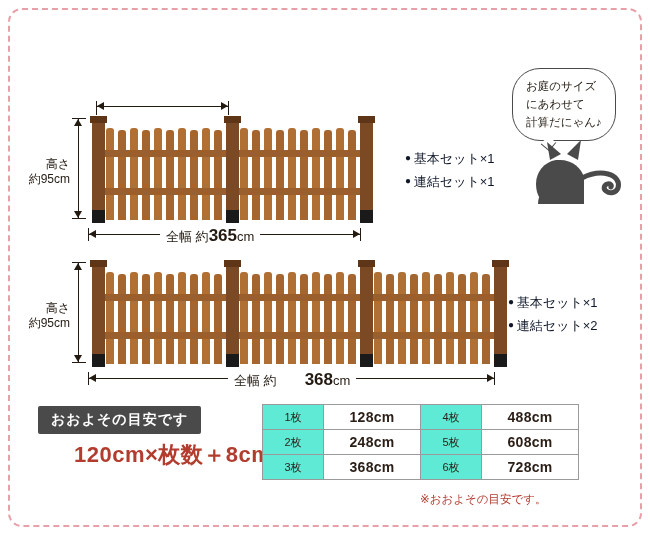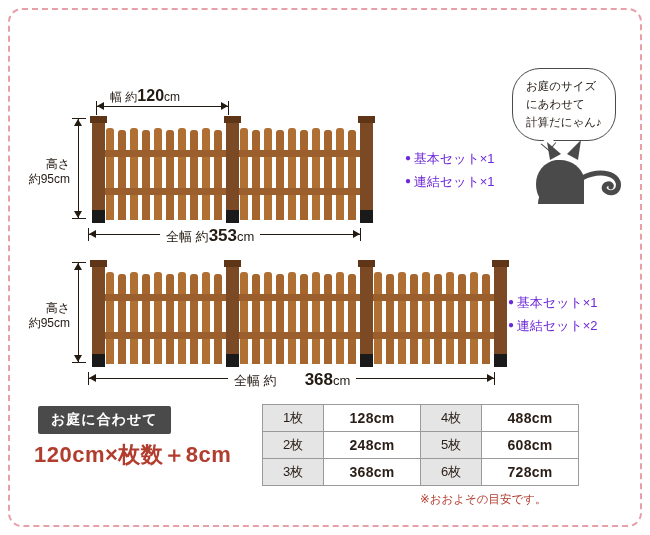--- a/index.html
+++ b/index.html
@@ -54,21 +54,21 @@
   
   .fence{position:absolute;}
   .post{position:absolute;background:#7b4a24;}
   .post-cap{position:absolute;background:#5e3617;}
   .foot{position:absolute;background:#1a1a1a;}
   .rail{position:absolute;background:#9a5f2c;}
   .picket{position:absolute;background:#b06f33;border-radius:3px 3px 0 0;}
   .picket.alt{background:#a4652e;}
 
   
-  .setlist{position:absolute;font-size:13px;line-height:1.75;color:#6d28d9;white-space:nowrap;}
+  .setlist{position:absolute;font-size:13px;line-height:1.75;color:#0f172a;white-space:nowrap;}
   .setlist div::before{content:"● ";font-size:10px;vertical-align:2px;}
 
   
   .bubble{
     position:absolute;
     background:#fff;
     border:1px solid #4a4a4a;
     border-radius:28px;
     font-size:11.5px;
     line-height:1.55;
@@ -99,33 +99,34 @@
     border-radius:2px;
     white-space:nowrap;
   }
   .calc-formula{
     position:absolute;
     font-size:22px;
     font-weight:bold;
     color:#b23c2e;
     white-space:nowrap;
     letter-spacing:0.5px;
+    margin-left:40px;
   }
   table.sizes{
     position:absolute;
     border-collapse:collapse;
     font-size:14px;
   }
   table.sizes td{
     border:1px solid #9a9a9a;
     padding:4px 6px;
     text-align:center;
     white-space:nowrap;
   }
-  td.k{background:#e5e5e5;width:48px;font-size:13px;}
+  td.k{background:#5eead4;width:48px;font-size:11px;}
   td.v{background:#ffffff;width:84px;font-weight:bold;letter-spacing:0.3px;}
   .note{
     position:absolute;
     font-size:11.5px;
     color:#b23c2e;
     white-space:nowrap;
   }
 </style>
 </head>
 <body>
@@ -134,21 +135,20 @@
 
   <div class="dashed-frame"></div>
 
 
 
   <div class="mline h-line" style="left:96px;top:106px;width:132px;"></div>
   <div class="tick" style="left:96px;top:101px;height:14px;"></div>
   <div class="tick" style="left:228px;top:101px;height:14px;"></div>
   <div class="arrow-l" style="left:97px;top:102px;"></div>
   <div class="arrow-r" style="left:221px;top:102px;"></div>
-  <div class="lbl" style="left:110px;top:86px;"><span style="font-size:12px;">幅 約</span><b style="font-size:16px;">120</b><span style="font-size:12px;">cm</span></div>
 
   <div class="mline v-line" style="left:78px;top:118px;height:100px;"></div>
   <div class="htick" style="left:72px;top:118px;width:14px;"></div>
   <div class="htick" style="left:72px;top:218px;width:14px;"></div>
   <div class="arrow-u" style="left:74px;top:119px;"></div>
   <div class="arrow-d" style="left:74px;top:211px;"></div>
   <div class="lbl" style="left:22px;top:157px;text-align:right;width:48px;">
     <span>高さ</span><br>
     <span>約95cm</span>
   </div>
@@ -190,21 +190,21 @@
     <div class="foot" style="left:4px;top:94px;width:13px;height:13px;"></div>
     <div class="foot" style="left:138px;top:94px;width:13px;height:13px;"></div>
     <div class="foot" style="left:272px;top:94px;width:13px;height:13px;"></div>
   </div>
 
   <div class="mline h-line" style="left:88px;top:234px;width:272px;"></div>
   <div class="tick" style="left:88px;top:228px;height:13px;"></div>
   <div class="tick" style="left:360px;top:228px;height:13px;"></div>
   <div class="arrow-l" style="left:89px;top:230px;"></div>
   <div class="arrow-r" style="left:353px;top:230px;"></div>
-  <div class="lbl" style="left:160px;top:225px;background:#fff;padding:0 6px;"><span style="font-size:13px;">全幅 約</span><b style="font-size:17px;">353</b><span style="font-size:13px;">cm</span></div>
+  <div class="lbl" style="left:160px;top:225px;background:#fff;padding:0 6px;"><span style="font-size:13px;">全幅 約</span><b style="font-size:17px;">365</b><span style="font-size:13px;">cm</span></div>
 
   <div class="setlist" style="left:405px;top:148px;">
     <div>基本セット×1</div>
     <div>連結セット×1</div>
   </div>
 
   <div class="bubble" style="left:512px;top:68px;">
     <div>お庭のサイズ</div>
     <div>にあわせて</div>
     <div>計算だにゃん♪</div>
@@ -288,21 +288,21 @@
   <div class="tick" style="left:494px;top:372px;height:13px;"></div>
   <div class="arrow-l" style="left:89px;top:374px;"></div>
   <div class="arrow-r" style="left:487px;top:374px;"></div>
   <div class="lbl" style="left:228px;top:369px;background:#fff;padding:0 6px;"><span style="font-size:13px;">全幅 約</span><b style="font-size:17px;margin-left:28px;">368</b><span style="font-size:13px;">cm</span></div>
 
   <div class="setlist" style="left:508px;top:292px;">
     <div>基本セット×1</div>
     <div>連結セット×2</div>
   </div>
 
-  <div class="calc-head" style="left:38px;top:406px;">お庭に合わせて</div>
+  <div class="calc-head" style="left:38px;top:406px;">おおよその目安です</div>
   <div class="calc-formula" style="left:34px;top:440px;">120cm×枚数＋8cm</div>
 
   <table class="sizes" style="left:262px;top:404px;">
     <tbody>
       <tr>
         <td class="k">1枚</td>
         <td class="v">128cm</td>
         <td class="k">4枚</td>
         <td class="v">488cm</td>
       </tr>

